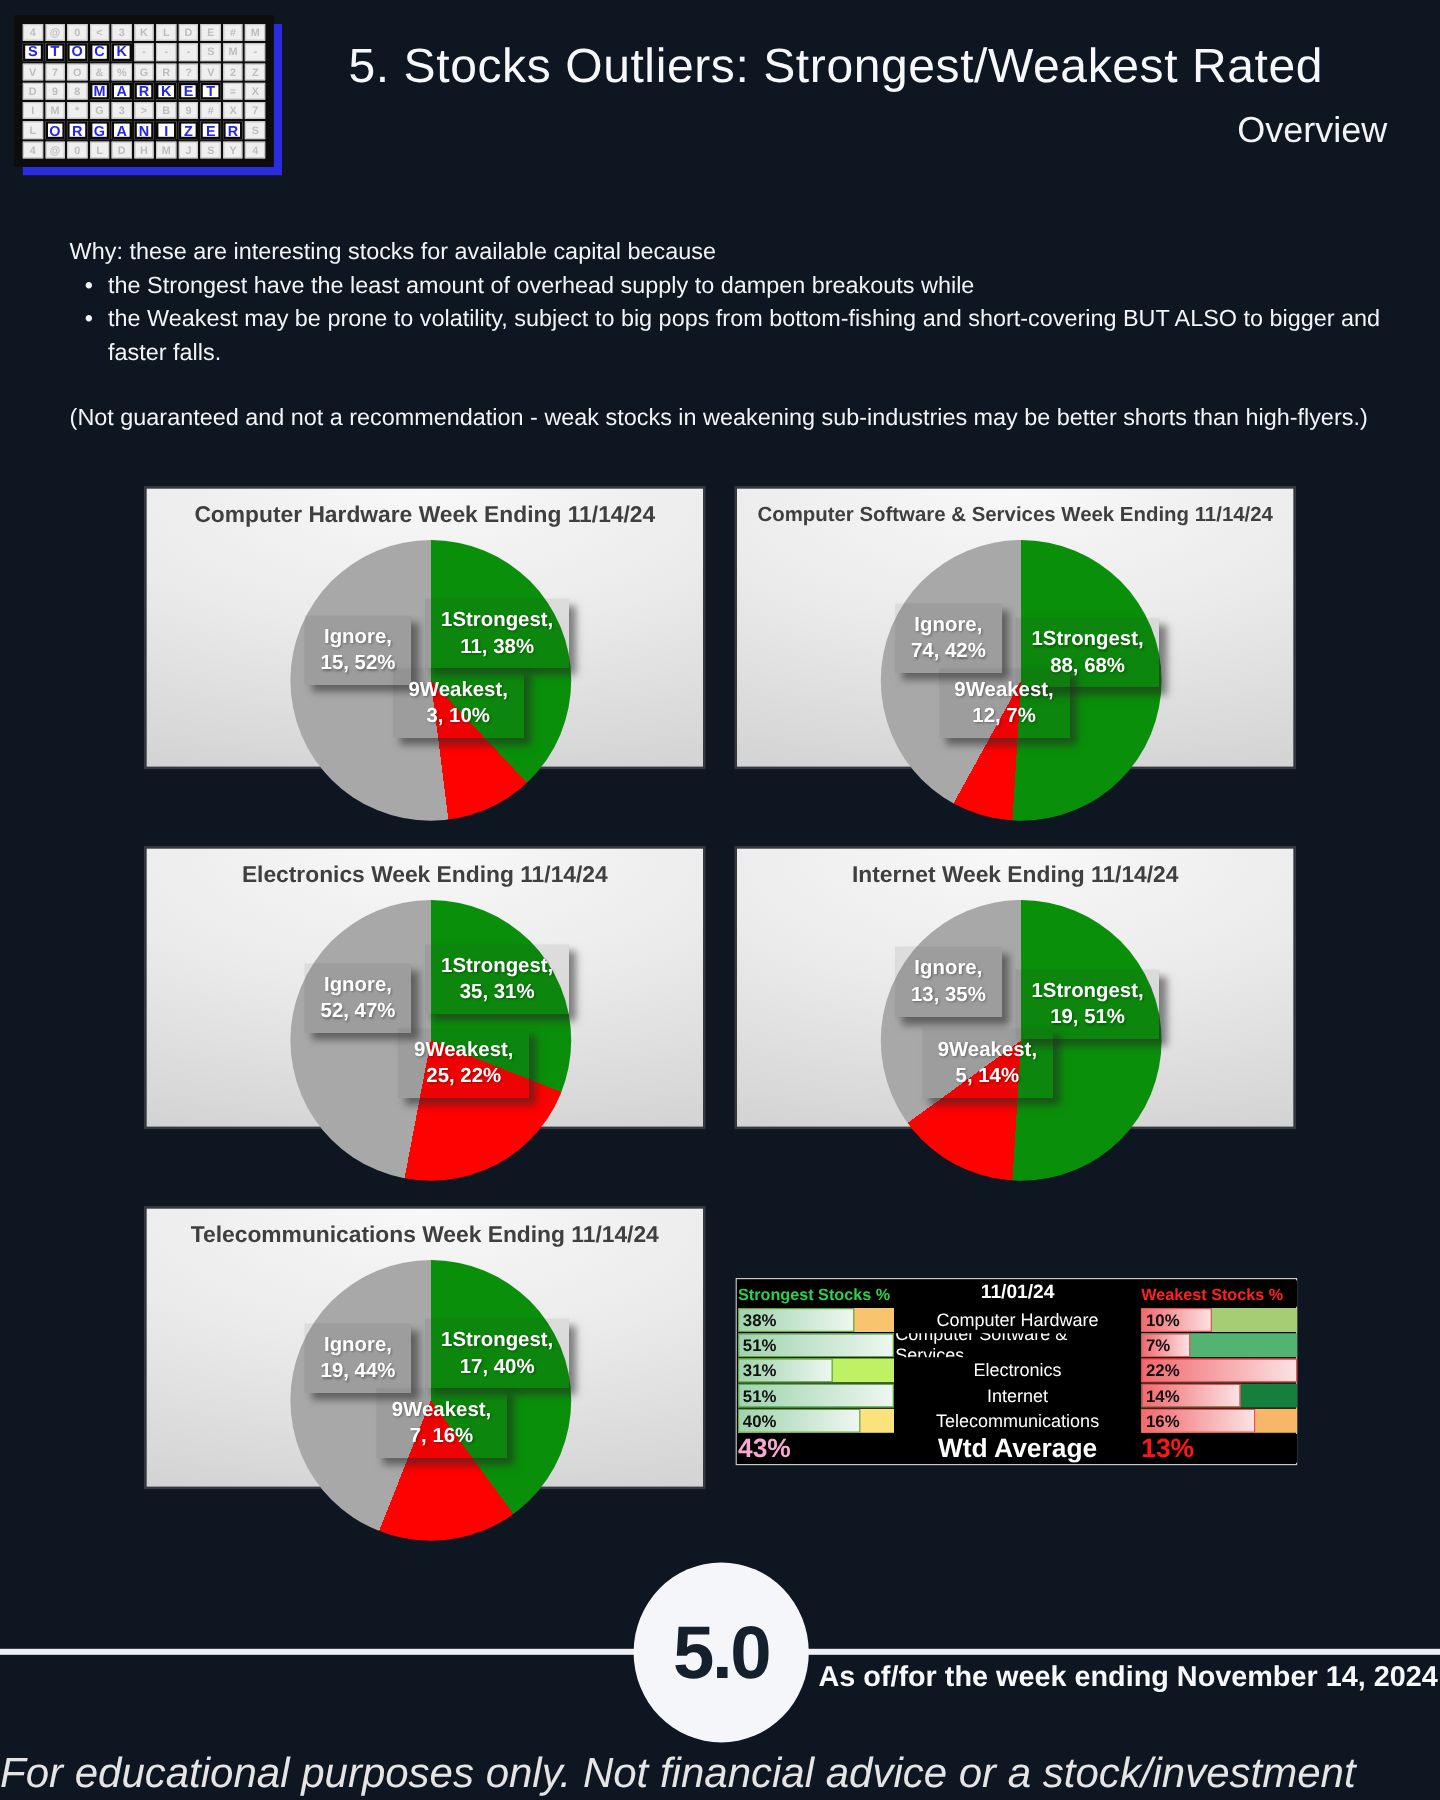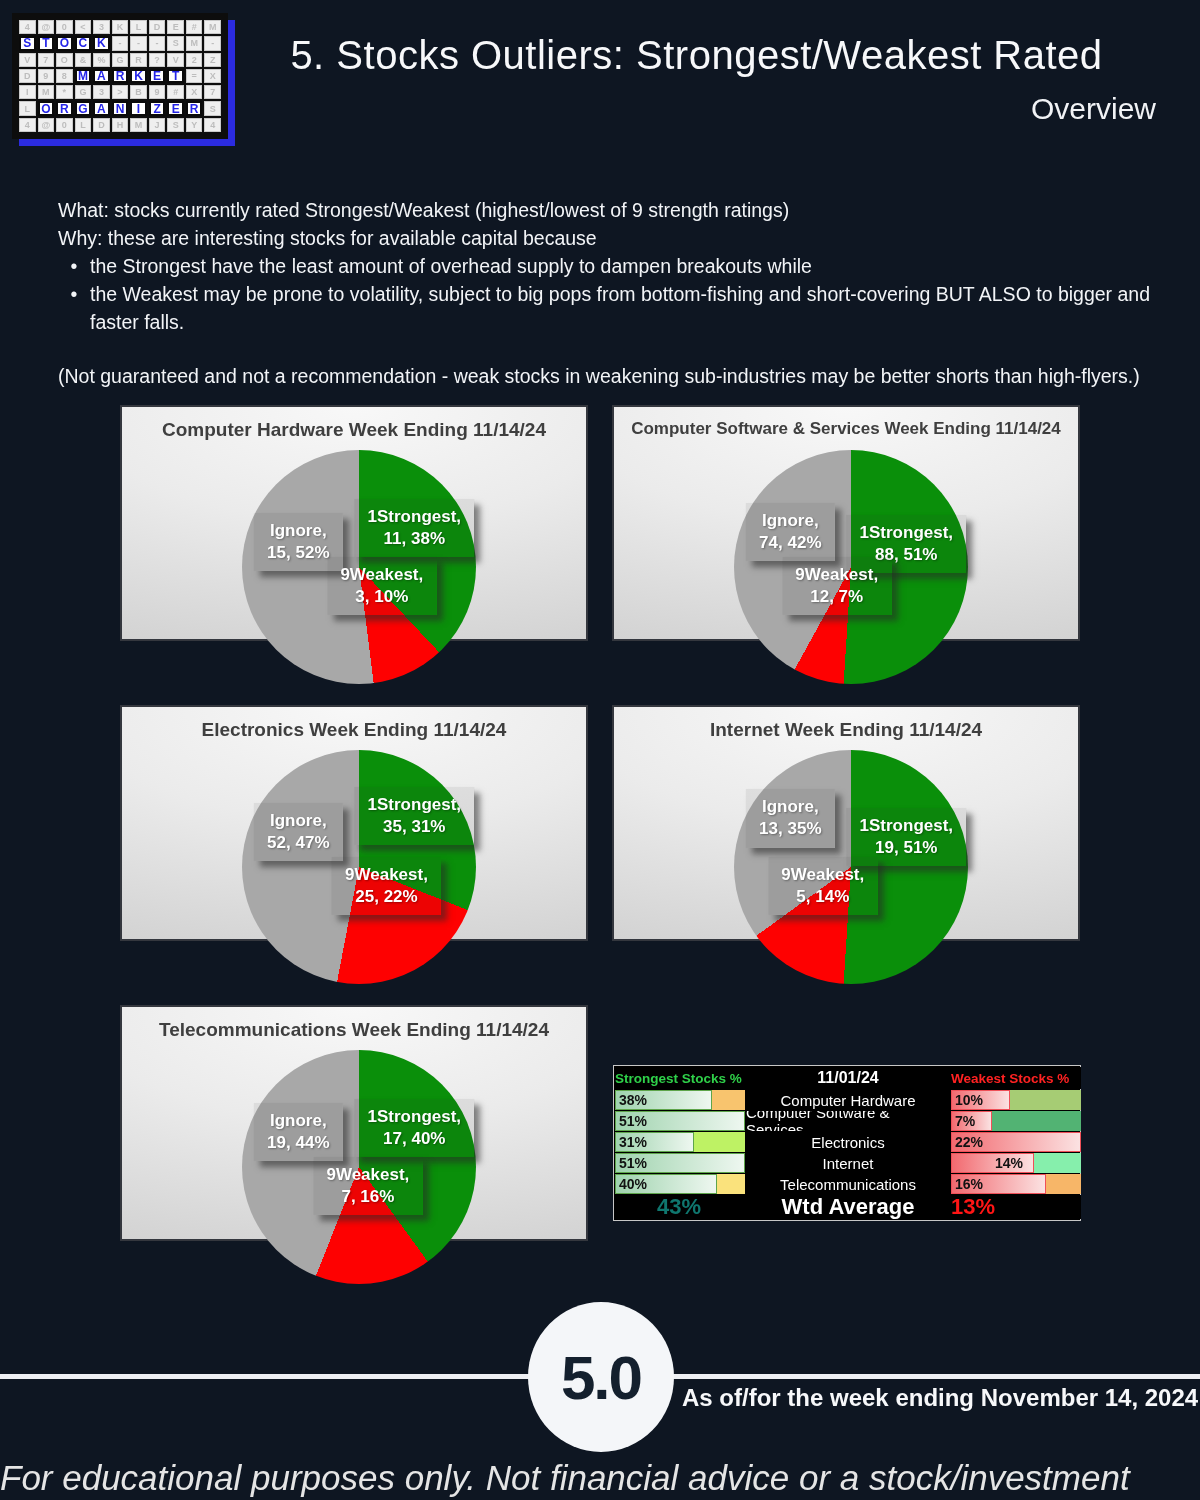--- a/index.html
+++ b/index.html
@@ -62,21 +62,21 @@
   .t-head.t-s{color:#2fd049;font-size:13.5px;}
   .t-head.t-c{justify-content:center;color:#fff;}
   .t-head.t-w{color:#ff2222;font-size:13.5px;}
   .t-name{justify-content:center;color:#fff;font-size:15px;}
   .bar-cell{position:relative;}
   .bar{position:absolute;left:0;top:0;bottom:0;box-sizing:border-box;}
   .s-bar{background:linear-gradient(to right,#9fd3ae,#eef7f0);border:1px solid #5ea54b;}
   .w-bar{background:linear-gradient(to right,#f2696f,#fbe2e2);border:1px solid #ef5058;}
   .bar-txt{position:relative;z-index:2;color:#111;font-size:14px;font-weight:700;padding-left:4px;}
   .t-foot{font-size:22px;font-weight:700;}
-  .t-foot.f-s{color:#0f766e;margin-left:42px;}
+  .t-foot.f-s{color:#f9a8d4;}
   .t-foot.f-c{justify-content:center;color:#fff;font-weight:700;}
   .t-foot.f-w{color:#ff1515;}
 
   
   .divider{position:absolute;left:0;right:0;top:1374px;height:5px;background:#eef0f4;z-index:1;}
   .badge{position:absolute;left:528px;top:1302px;width:146px;height:150px;border-radius:50%;
         background:#f4f6f9;z-index:2;display:flex;align-items:center;justify-content:center;}
   .badge-num{font-size:62px;font-weight:800;color:#14202e;letter-spacing:-2px;}
   .asof{position:absolute;left:682px;top:1384px;font-size:24px;font-weight:600;color:#f7f8fa;z-index:2;}
   .disclaimer{position:absolute;left:0;right:0;top:1458px;text-align:left;
@@ -166,21 +166,20 @@
         <div class="tile">S</div>
         <div class="tile">Y</div>
         <div class="tile">4</div>
       </div>
   </div>
 
   <div class="title">5. Stocks Outliers: Strongest/Weakest Rated</div>
   <div class="subtitle">Overview</div>
 
   <div class="intro">
-    <div>What: stocks currently rated Strongest/Weakest (highest/lowest of 9 strength ratings)</div>
     <div>Why: these are interesting stocks for available capital because</div>
     <div class="b-row">
       <span class="dot">•</span>
       <span class="b-txt">the Strongest have the least amount of overhead supply to dampen breakouts while</span>
     </div>
     <div class="b-row">
       <span class="dot">•</span>
       <span class="b-txt">the Weakest may be prone to volatility, subject to big pops from bottom-fishing and short-covering BUT ALSO to bigger and faster falls.</span>
     </div>
     <div class="note">(Not guaranteed and not a recommendation - weak stocks in weakening sub-industries may be better shorts than high-flyers.)</div>
@@ -201,21 +200,21 @@
       <span>9Weakest,</span>
       <span>3, 10%</span>
     </div>
   </div>
 
   <div class="panel p2">
     <div class="panel-title">Computer Software &amp; Services Week Ending 11/14/24</div>
     <div class="pie" style="background: conic-gradient(rgb(10, 143, 10) 0deg, rgb(10, 143, 10) 183.6deg, rgb(254, 1, 1) 183.6deg, rgb(254, 1, 1) 208.8deg, rgb(168, 168, 168) 208.8deg, rgb(168, 168, 168) 360deg);"></div>
     <div class="callout co-str">
       <span>1Strongest,</span>
-      <span>88, 51%</span>
+      <span>88, 68%</span>
     </div>
     <div class="callout co-ignore">
       <span>Ignore,</span>
       <span>74, 42%</span>
     </div>
     <div class="callout co-weak">
       <span>9Weakest,</span>
       <span>12, 7%</span>
     </div>
   </div>
@@ -304,21 +303,21 @@
     <div class="bar-cell w-cell" style="background: rgb(244, 85, 92);">
         <div class="bar w-bar" style="width: 100%;"></div>
         <span class="bar-txt">22%</span>
       </div>
 
     <div class="bar-cell s-cell" style="background: rgb(99, 190, 123);">
         <div class="bar s-bar" style="width: 100%;"></div>
         <span class="bar-txt">51%</span>
       </div>
     <div class="t-name">Internet</div>
-    <div class="bar-cell w-cell" style="background: #86efac; padding-left: 40px;">
+    <div class="bar-cell w-cell" style="background: #15803d;">
         <div class="bar w-bar" style="width: 63.6364%;"></div>
         <span class="bar-txt">14%</span>
       </div>
 
     <div class="bar-cell s-cell" style="background: rgb(250, 226, 124);">
         <div class="bar s-bar" style="width: 78.4314%;"></div>
         <span class="bar-txt">40%</span>
       </div>
     <div class="t-name">Telecommunications</div>
     <div class="bar-cell w-cell" style="background: rgb(247, 182, 104);">

